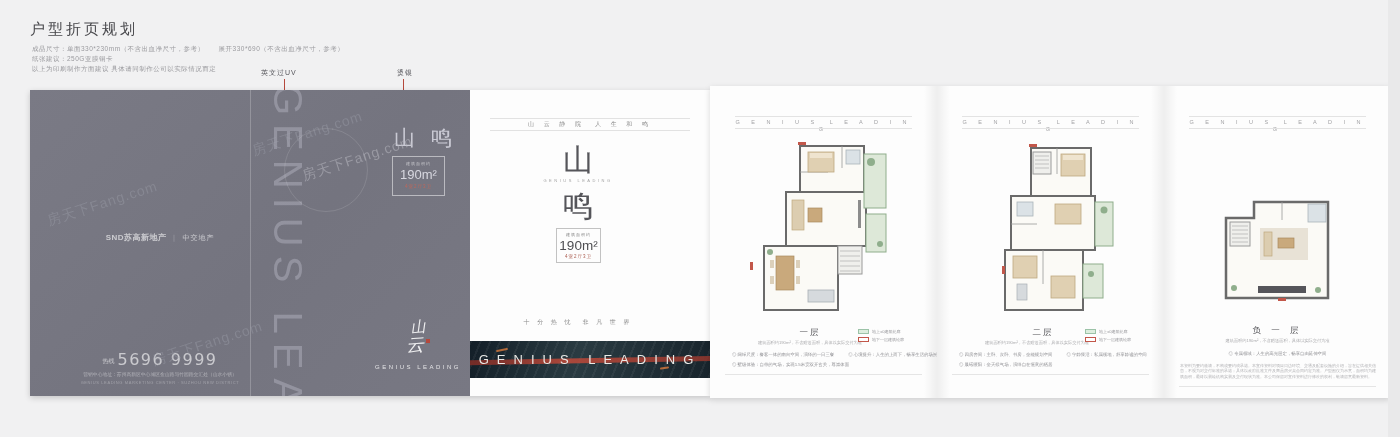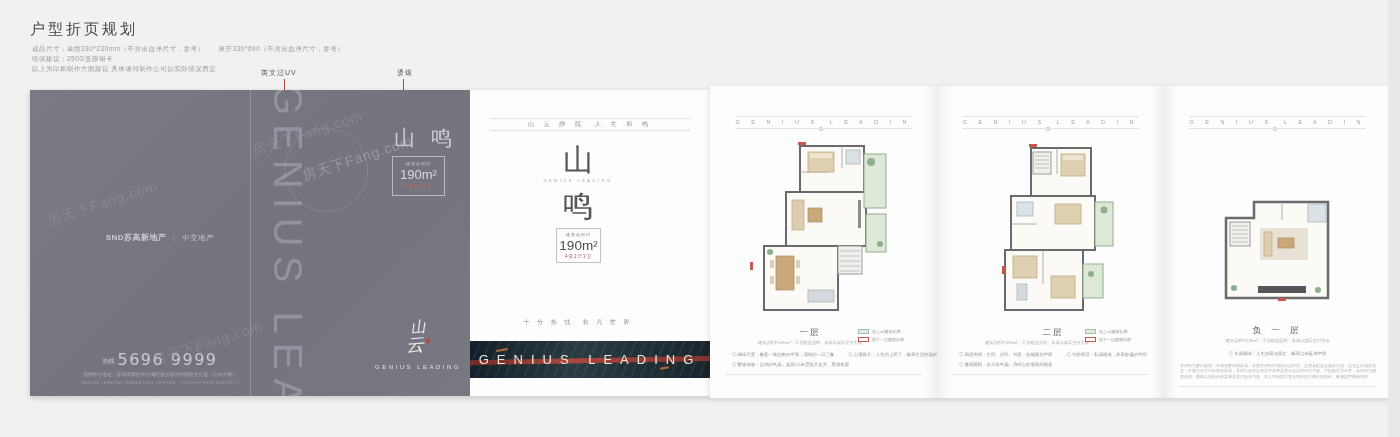--- a/index.html
+++ b/index.html
@@ -266,21 +266,21 @@
         <rect x="36" y="112" width="24" height="22" fill="#e0d0b2" stroke="#bfa87f" stroke-width="0.8"></rect>
         <rect x="74" y="132" width="24" height="22" fill="#e0d0b2" stroke="#bfa87f" stroke-width="0.8"></rect>
         <rect x="40" y="140" width="10" height="16" fill="#d6dadd" stroke="#a8aeb4" stroke-width="0.7"></rect>
         <circle cx="127" cy="66" r="3.5" fill="#8fae8c"></circle>
           <circle cx="114" cy="130" r="3" fill="#8fae8c"></circle>
         <circle cx="40" cy="60" r="0"></circle>
         <rect x="52" y="0" width="8" height="3" fill="#c2574a"></rect>
         <rect x="25" y="122" width="3" height="8" fill="#c2574a"></rect>
       </svg>
 
-      <div class="floor-title" style="left:298px">二层</div>
+      <div class="floor-title" style="left:288px">二层</div>
       <div class="floor-sub" style="left:252px">建筑面积约190m²，不含赠送面积，具体以实际交付为准</div>
       <div class="legend" style="left:375px">
         <div class="legend-row">
           <span class="sw sw-green"></span>
           <span class="legend-label">地上±0建筑轮廓</span>
         </div>
         <div class="legend-row">
           <span class="sw sw-red"></span>
           <span class="legend-label">地下一层建筑轮廓</span>
         </div>

